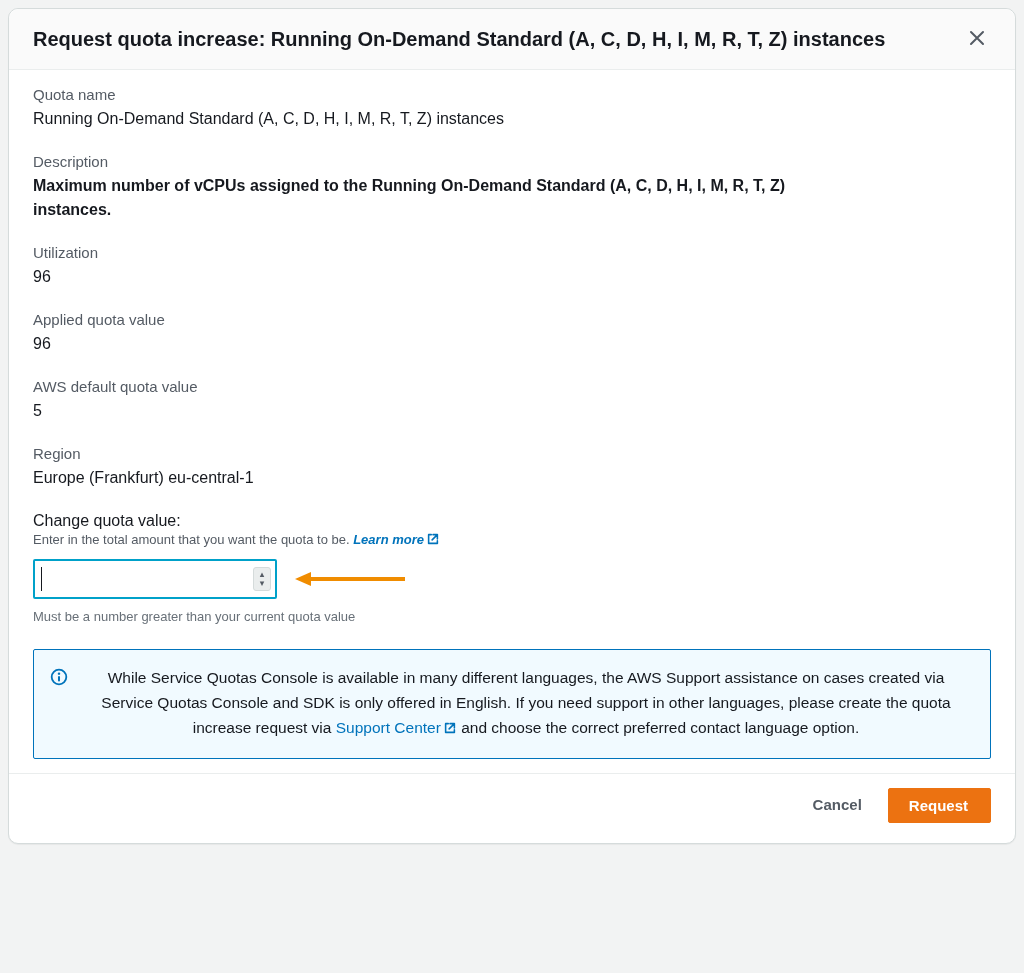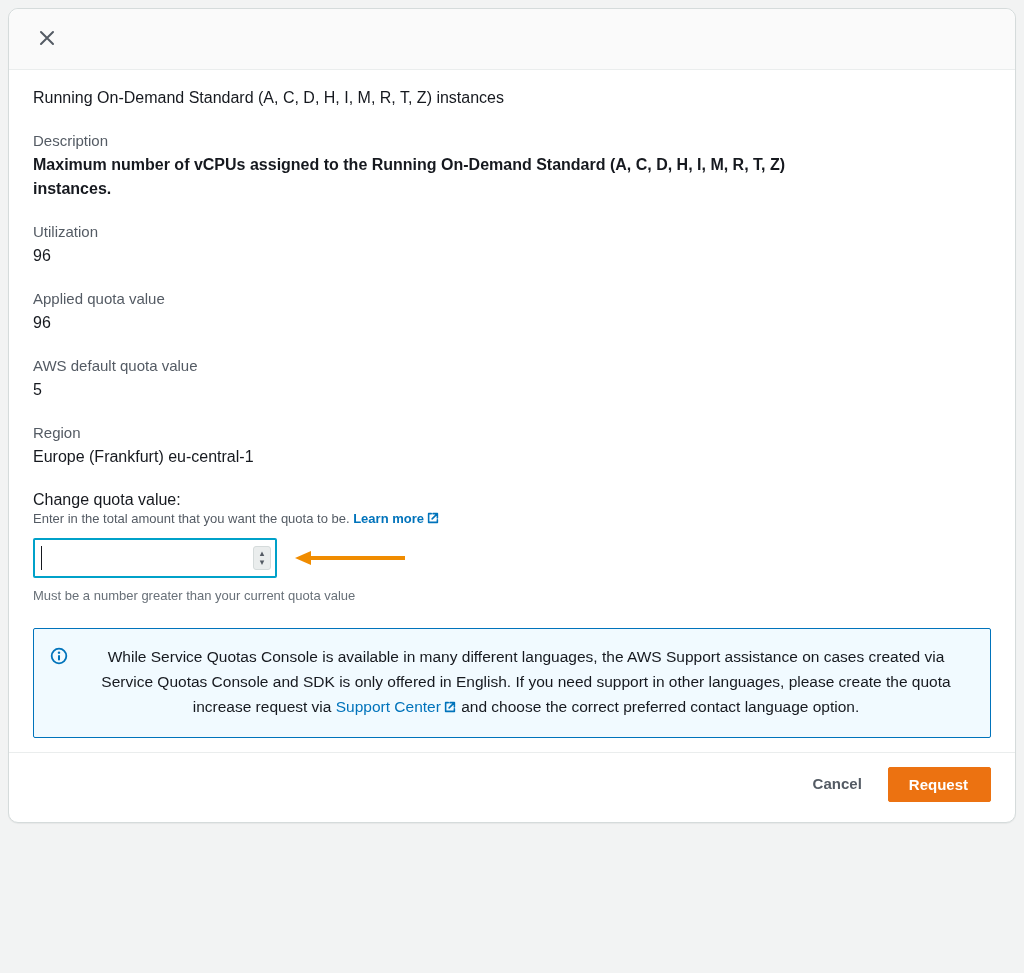--- a/index.html
+++ b/index.html
@@ -68,20 +68,21 @@
   }
   .change-hint {
     color: #545b64;
     font-size: 13px;
     margin-bottom: 10px;
   }
   .learn-link {
     color: #0073bb;
     font-weight: 700;
     text-decoration: none;
+    font-style: italic;
   }
   .ext-icon {
     display: inline-block;
     vertical-align: -2px;
     margin-left: 2px;
   }
   .input-row {
     display: flex;
     align-items: center;
     gap: 18px;
@@ -192,30 +193,32 @@
     border-color: #ec7211;
     padding-left: 20px;
   }
 </style>
 </head>
 <body>
 
 <div class="modal">
 
   <div class="modal-header">
+    <h1>Request quota increase: Running On-Demand Standard (A, C, D, H, I, M, R, T, Z) instances</h1>
     <div class="close-x">
       <svg width="16" height="16" viewBox="0 0 16 16">
           <path d="M2 2 L14 14 M14 2 L2 14" stroke="#545b64" stroke-width="2" fill="none" stroke-linecap="round"></path>
         </svg>
     </div>
   </div>
 
   <div class="modal-body">
 
     <div class="field-block">
+      <div class="field-label">Quota name</div>
       <div class="field-value">Running On-Demand Standard (A, C, D, H, I, M, R, T, Z) instances</div>
     </div>
 
     <div class="field-block">
       <div class="field-label">Description</div>
       <div class="field-value desc-value">Maximum number of vCPUs assigned to the Running On-Demand Standard (A, C, D, H, I, M, R, T, Z) instances.</div>
     </div>
 
     <div class="field-block">
       <div class="field-label">Utilization</div>

